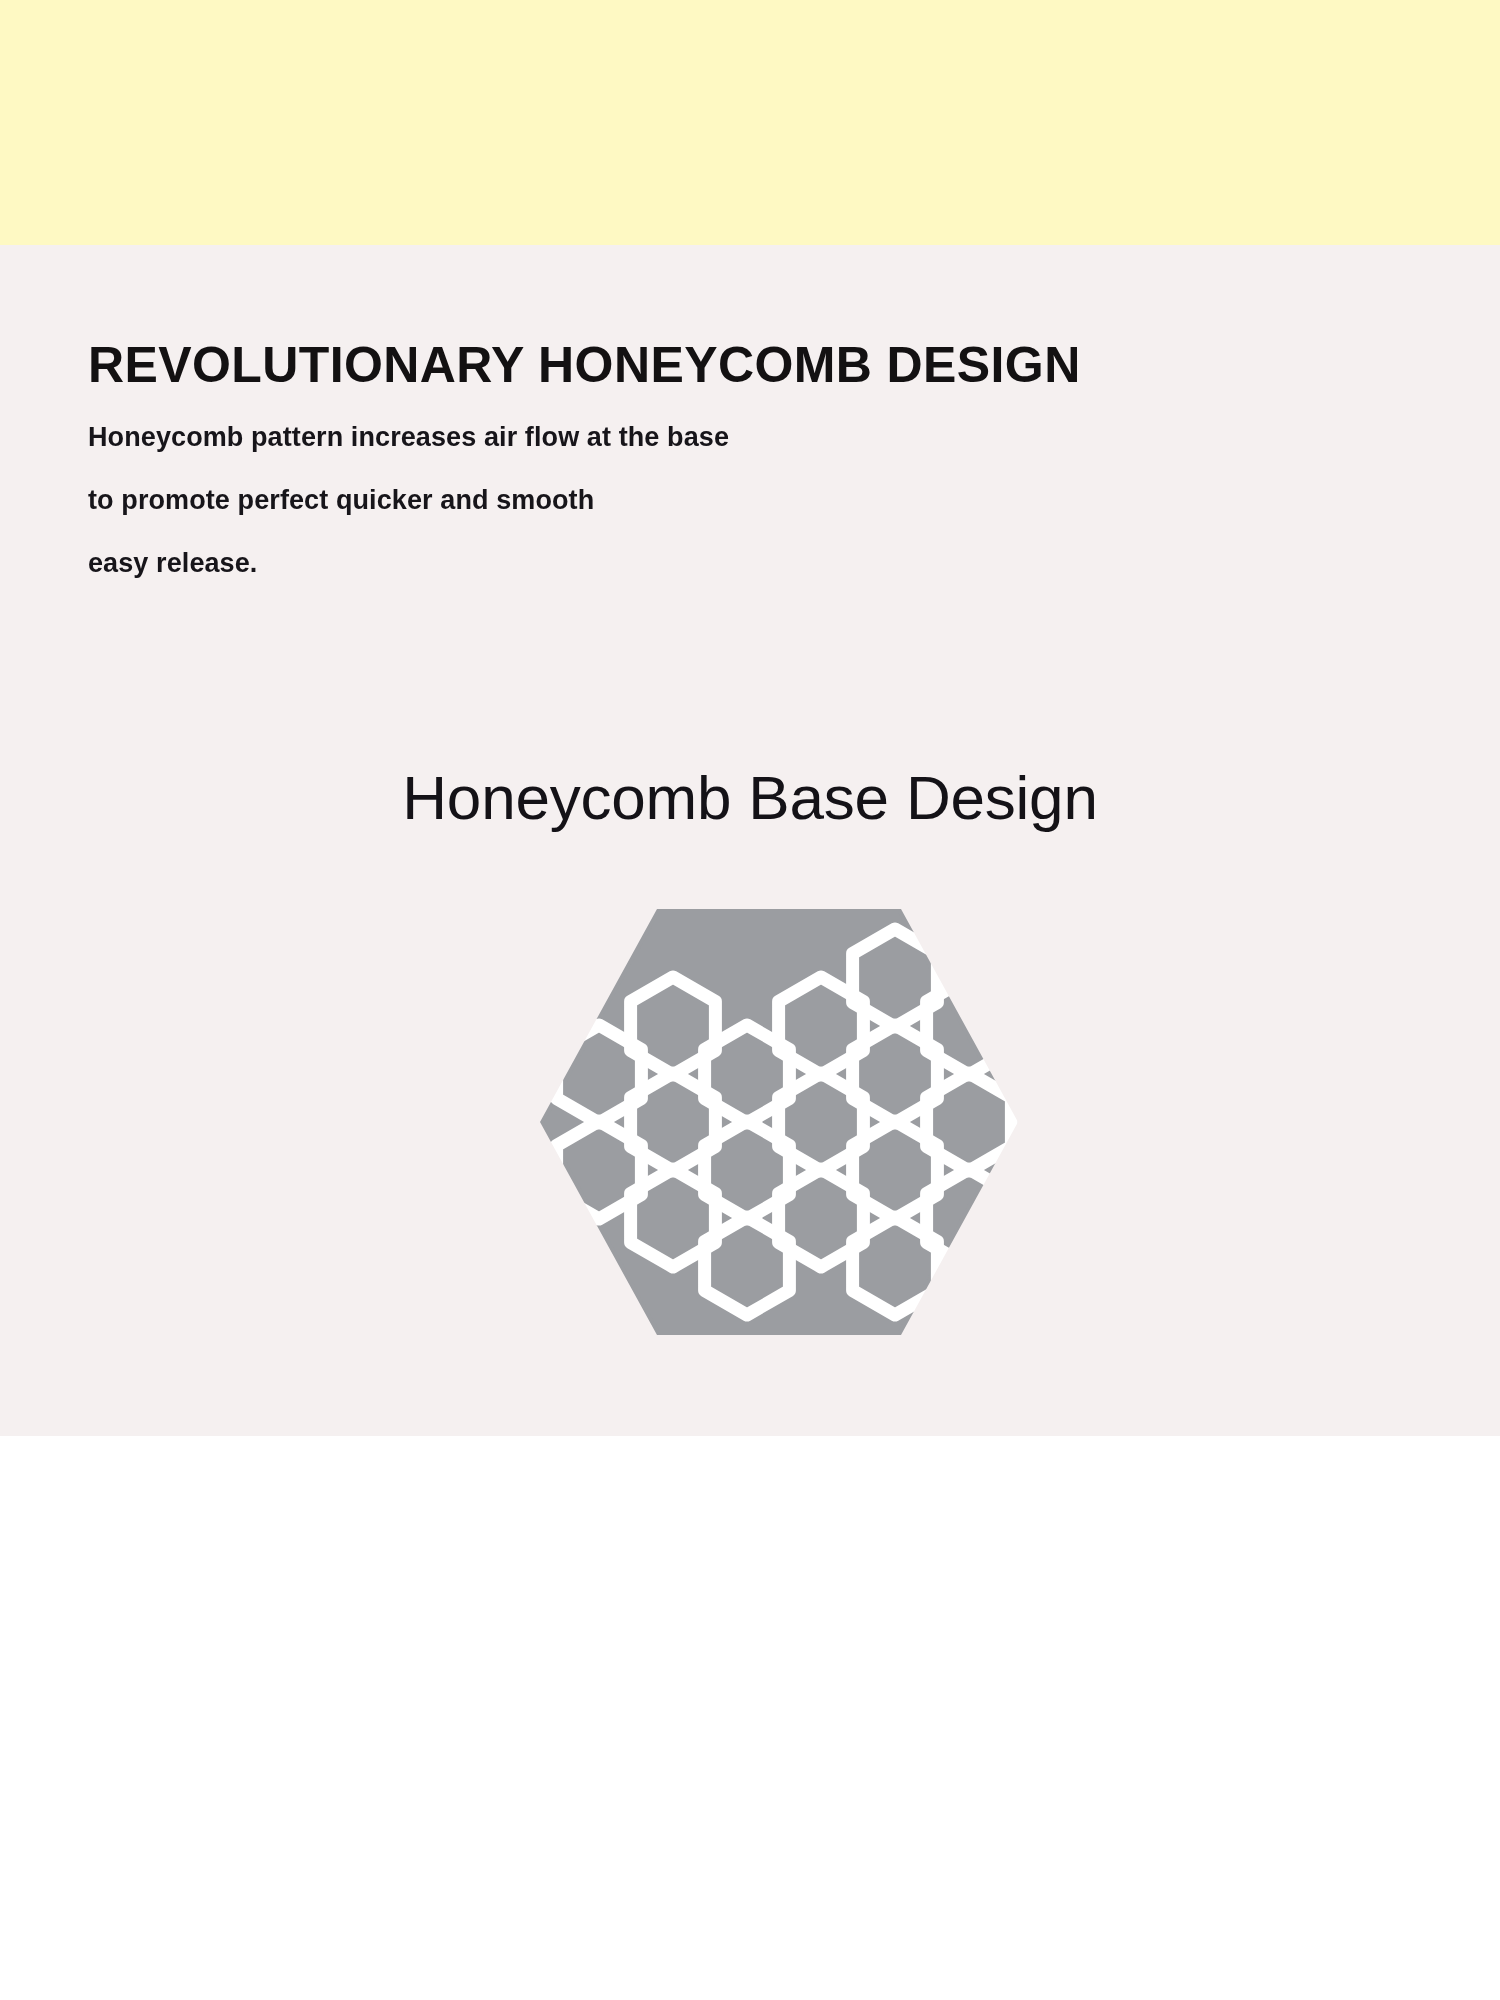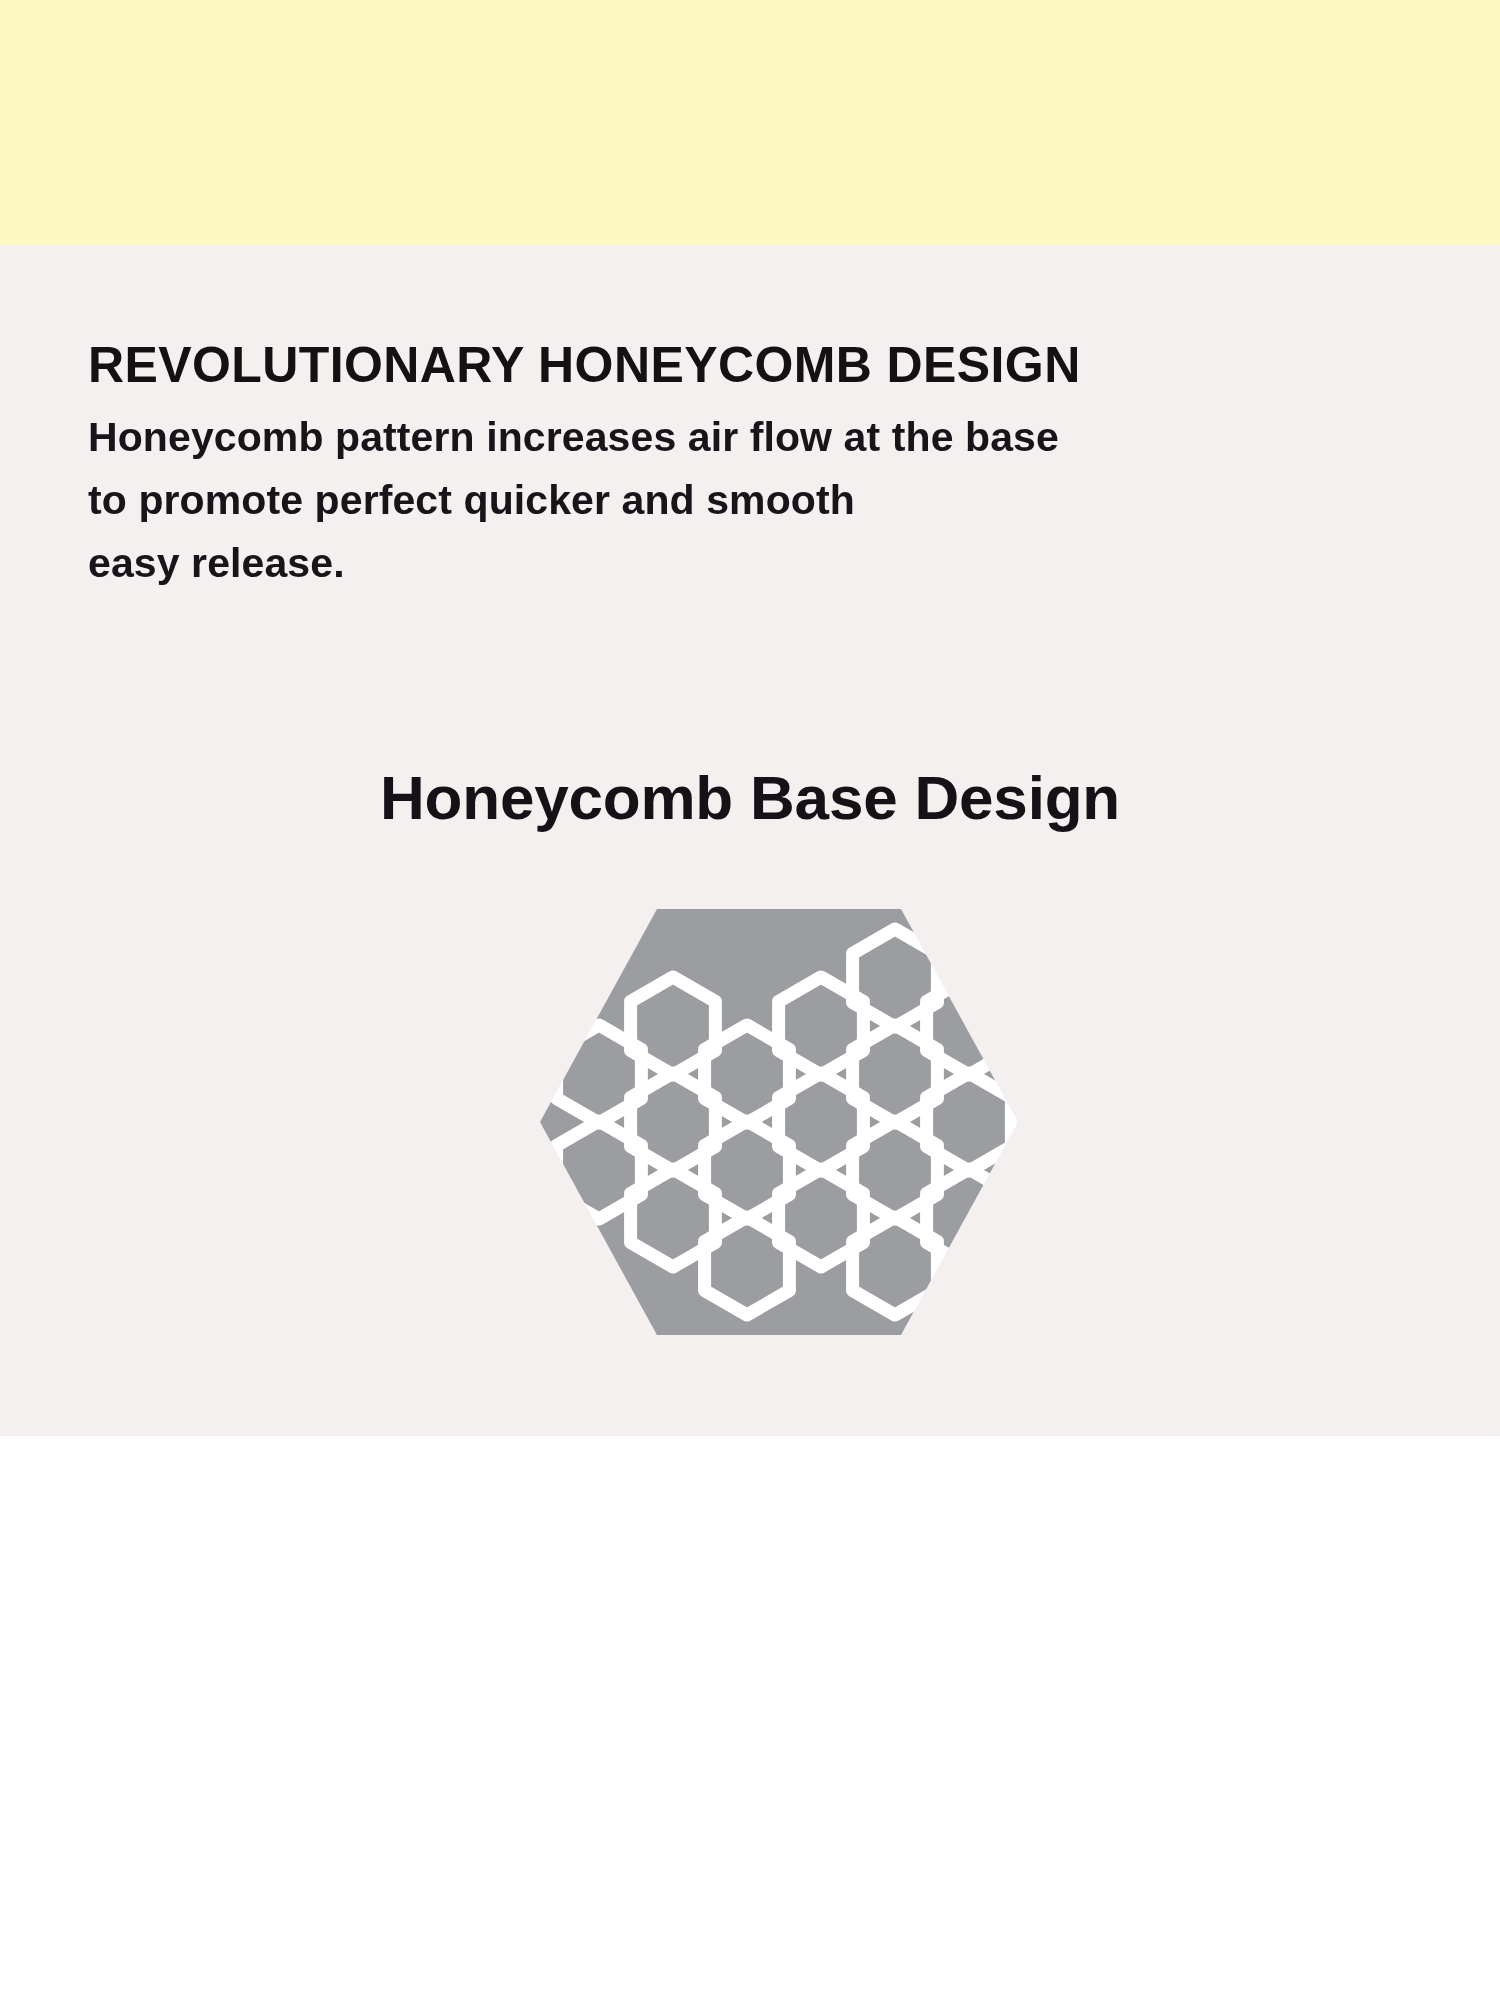--- a/index.html
+++ b/index.html
@@ -42,39 +42,39 @@
     line-height: 64px;
     font-weight: 700;
     letter-spacing: 0.4px;
     color: #131112;
     text-transform: uppercase;
     white-space: nowrap;
   }
   #subcopy {
     margin: 0;
     padding-top: 9px;
-    font-size: 41px;
+    font-size: 27px;
     line-height: 63px;
     font-weight: 600;
     color: #17151a;
     letter-spacing: 0.1px;
   }
   #subcopy .line { display: block; white-space: nowrap; }
 
   
   #graphic-title {
     position: absolute;
     left: 0;
     top: 760px;
     width: 1500px;
     text-align: center;
     margin: 0;
     font-size: 62px;
     line-height: 76px;
-    font-weight: 700;
+    font-weight: 400;
     color: #141217;
     letter-spacing: -0.2px;
   }
 
   
   #honeycomb-wrap {
     position: absolute;
     left: 536px;
     top: 905px;
     width: 486px;

